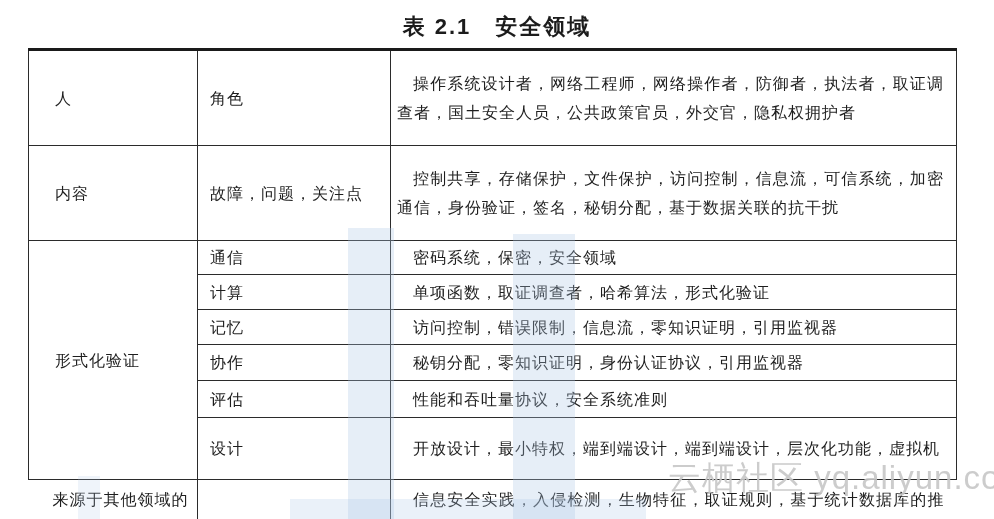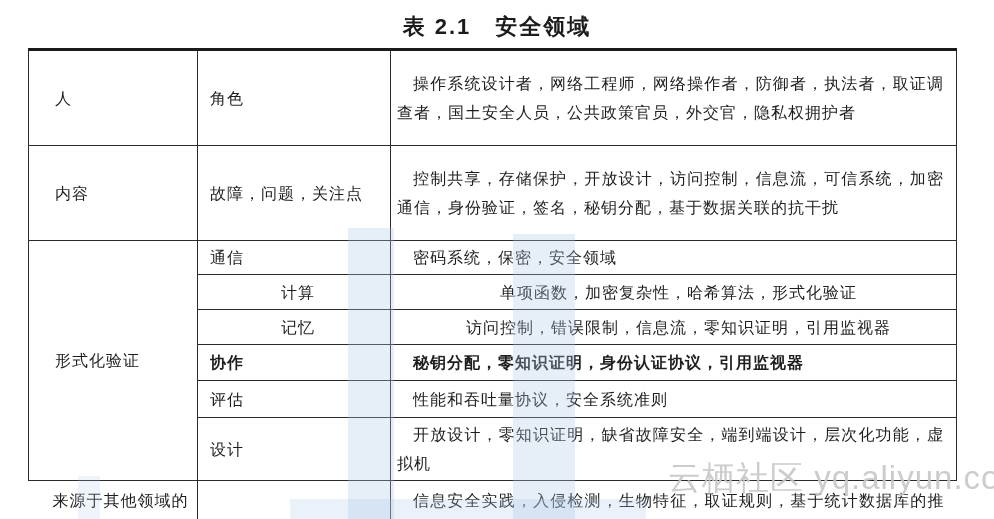--- a/index.html
+++ b/index.html
@@ -50,22 +50,22 @@
   tr.row-last td.c3 { border-right: none; }
   .sec-table td.c1 { padding: 0 4px 0 26px; }
   .sec-table td.c2 { padding: 0 4px 0 12px; }
   .sec-table td.c3 {
     padding: 2px 12px 2px 6px;
     text-indent: 1em;
   }
   .sec-table td.just { text-align: justify; }
   tr.h90  td { height: 90px; }
   tr.h29  td { height: 29px; }
-  tr.h30  td { height: 30px; text-align: center; }
-  tr.h31  td { height: 31px; font-weight: bold; }
+  tr.h30  td { height: 30px; }
+  tr.h31  td { height: 31px; }
   tr.h32  td { height: 32px; }
   tr.h57  td { height: 57px; }
   tr.h63  td { height: 63px; }
   .sec-table td.c1-wrap {
     padding: 0 2px 0 8px;
     text-indent: 1em;
     line-height: 28px;
     vertical-align: middle;
   }
   .wm-bar {
@@ -105,46 +105,46 @@
   </colgroup>
   <tbody>
     <tr class="row-top h90">
       <td class="c1">人</td>
       <td class="c2">角色</td>
       <td class="c3 just">操作系统设计者，网络工程师，网络操作者，防御者，执法者，取证调查者，国土安全人员，公共政策官员，外交官，隐私权拥护者</td>
     </tr>
     <tr class="h90">
       <td class="c1">内容</td>
       <td class="c2">故障，问题，关注点</td>
-      <td class="c3 just">控制共享，存储保护，开放设计，访问控制，信息流，可信系统，加密通信，身份验证，签名，秘钥分配，基于数据关联的抗干扰</td>
+      <td class="c3 just">控制共享，存储保护，文件保护，访问控制，信息流，可信系统，加密通信，身份验证，签名，秘钥分配，基于数据关联的抗干扰</td>
     </tr>
     <tr class="h29">
       <td class="c1" rowspan="6">形式化验证</td>
       <td class="c2">通信</td>
       <td class="c3">密码系统，保密，安全领域</td>
     </tr>
     <tr class="h30">
       <td class="c2">计算</td>
-      <td class="c3">单项函数，加密复杂性，哈希算法，形式化验证</td>
+      <td class="c3">单项函数，取证调查者，哈希算法，形式化验证</td>
     </tr>
     <tr class="h30">
       <td class="c2">记忆</td>
       <td class="c3">访问控制，错误限制，信息流，零知识证明，引用监视器</td>
     </tr>
     <tr class="h31">
       <td class="c2">协作</td>
       <td class="c3">秘钥分配，零知识证明，身份认证协议，引用监视器</td>
     </tr>
     <tr class="h32">
       <td class="c2">评估</td>
       <td class="c3">性能和吞吐量协议，安全系统准则</td>
     </tr>
     <tr class="h57">
       <td class="c2">设计</td>
-      <td class="c3 just">开放设计，零知识证明，缺省故障安全，端到端设计，层次化功能，虚拟机</td>
+      <td class="c3 just">开放设计，最小特权，端到端设计，端到端设计，层次化功能，虚拟机</td>
     </tr>
     <tr class="row-last h63">
       <td class="c1 c1-wrap">来源于其他领域的基本原理</td>
       <td class="c2"></td>
       <td class="c3 just">信息安全实践，入侵检测，生物特征，取证规则，基于统计数据库的推理</td>
     </tr>
   </tbody>
 </table>
 
 <div class="wm-bar b1"></div>

